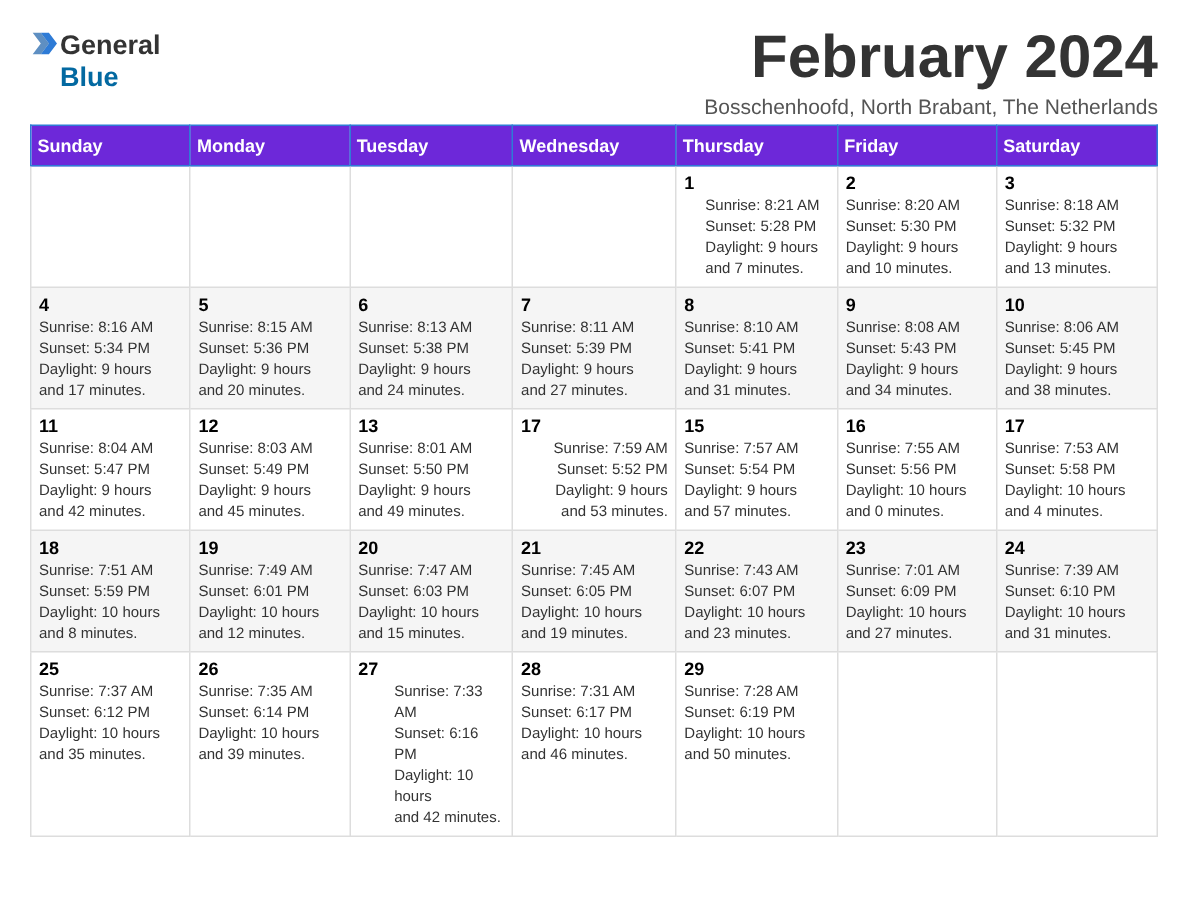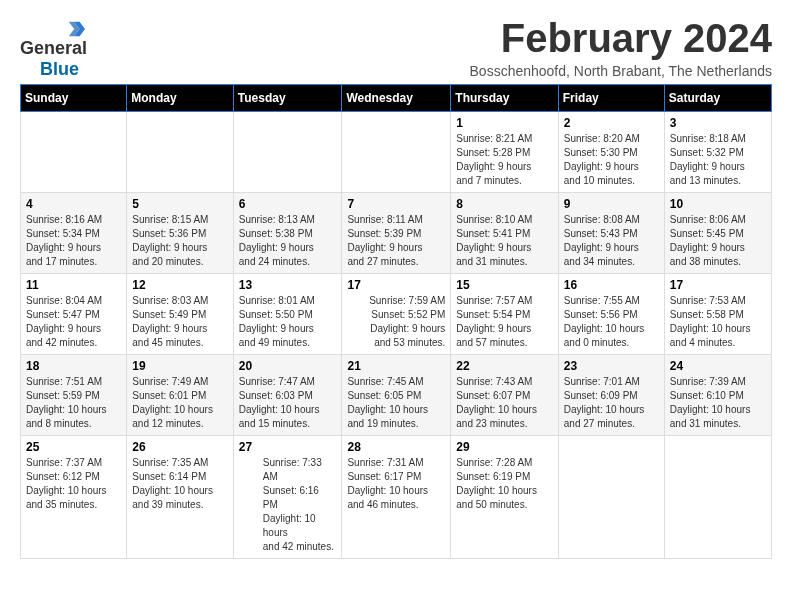--- a/index.html
+++ b/index.html
@@ -23,43 +23,42 @@
       margin-top: 4px;
     }
     .logo-icon {
       display: inline-block;
       width: 18px;
       height: 18px;
       margin-right: 2px;
     }
     .logo-row {
       display: flex;
-      align-items: flex-end;
-      flex-direction: column;
+      align-items: flex-start;
     }
     .title-area {
       text-align: right;
     }
     .main-title {
       font-size: 40px;
       font-weight: bold;
       color: #333;
     }
     .subtitle {
       font-size: 14px;
       color: #555;
       margin-top: 2px;
     }
     table {
       width: 100%;
       border-collapse: collapse;
       font-size: 11px;
     }
     thead tr {
-      background: #000000;
+      background: #6d28d9;
       color: #fff;
     }
     thead th {
       padding: 6px 4px;
       text-align: left;
       font-size: 12px;
       font-weight: bold;
       border: 1px solid #2e7bd6;
     }
     tbody tr {
@@ -122,21 +121,21 @@
       </tr>
   </thead>
   <tbody id="calendar-body">
   <tr>
         <td></td>
         <td></td>
         <td></td>
         <td></td>
         <td>
           <span class="day-number">1</span>
-          <div class="day-info" style="white-space: pre-line;">Sunrise: 8:21 AM
+          <div class="day-info" style="white-space: pre-line; margin-left: 14px;">Sunrise: 8:21 AM
 Sunset: 5:28 PM
 Daylight: 9 hours
 and 7 minutes.</div>
         </td>
         <td>
           <span class="day-number">2</span>
           <div class="day-info" style="white-space: pre-line;">Sunrise: 8:20 AM
 Sunset: 5:30 PM
 Daylight: 9 hours
 and 10 minutes.</div>

